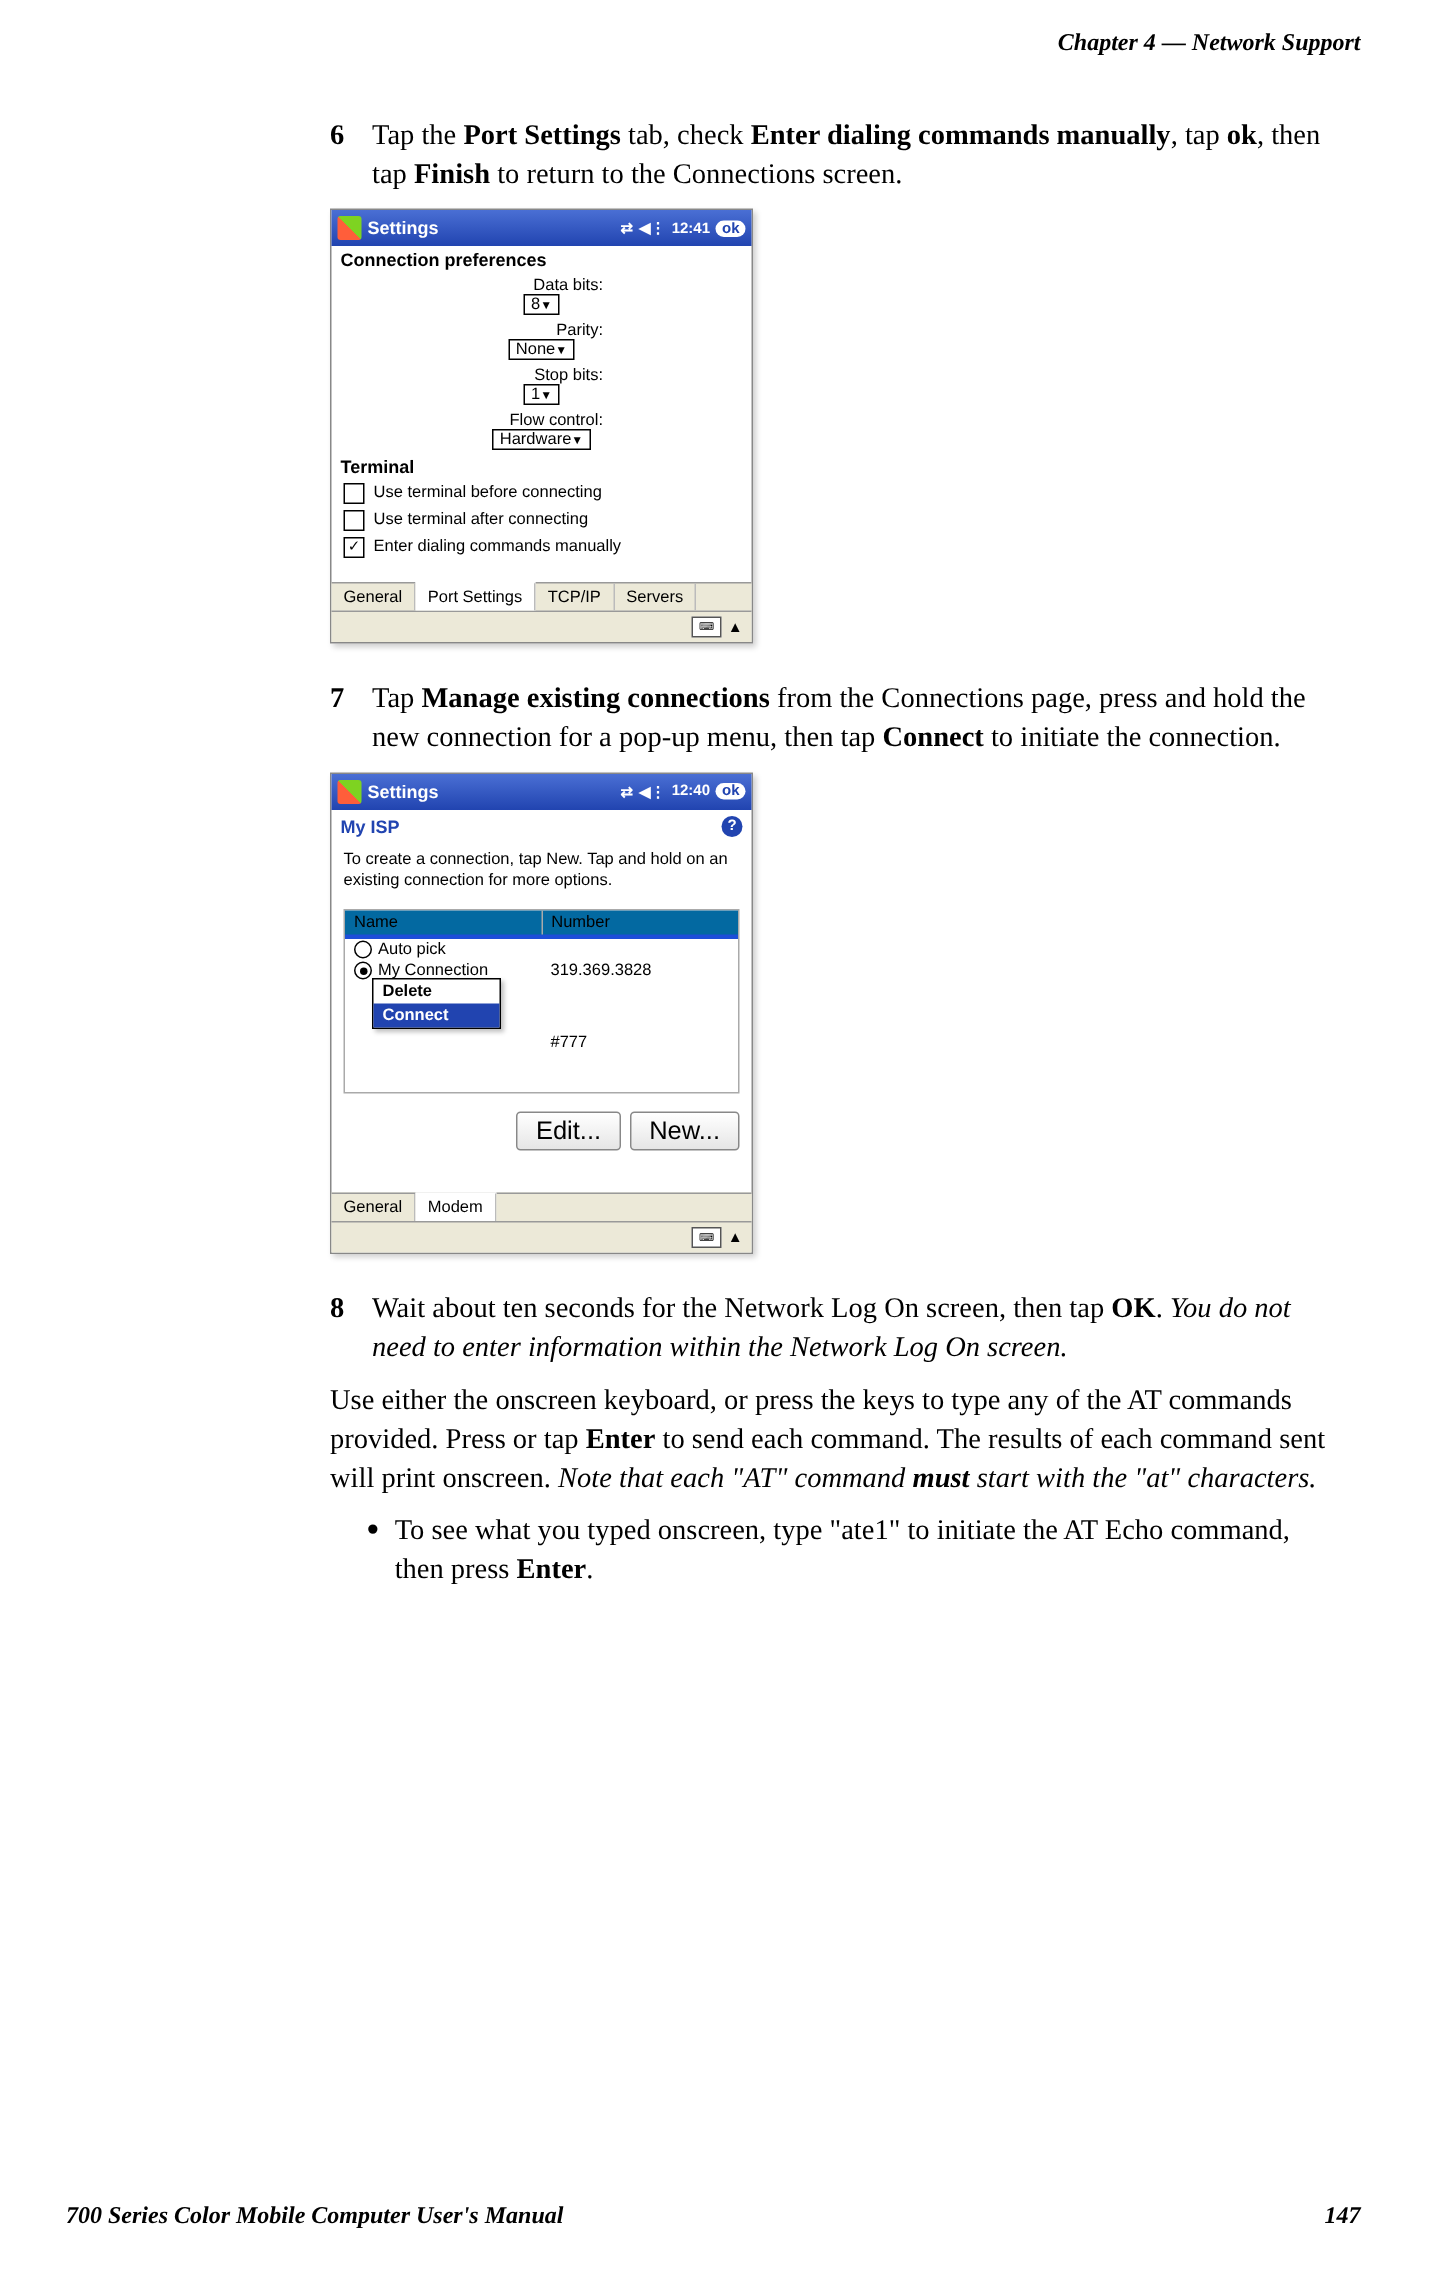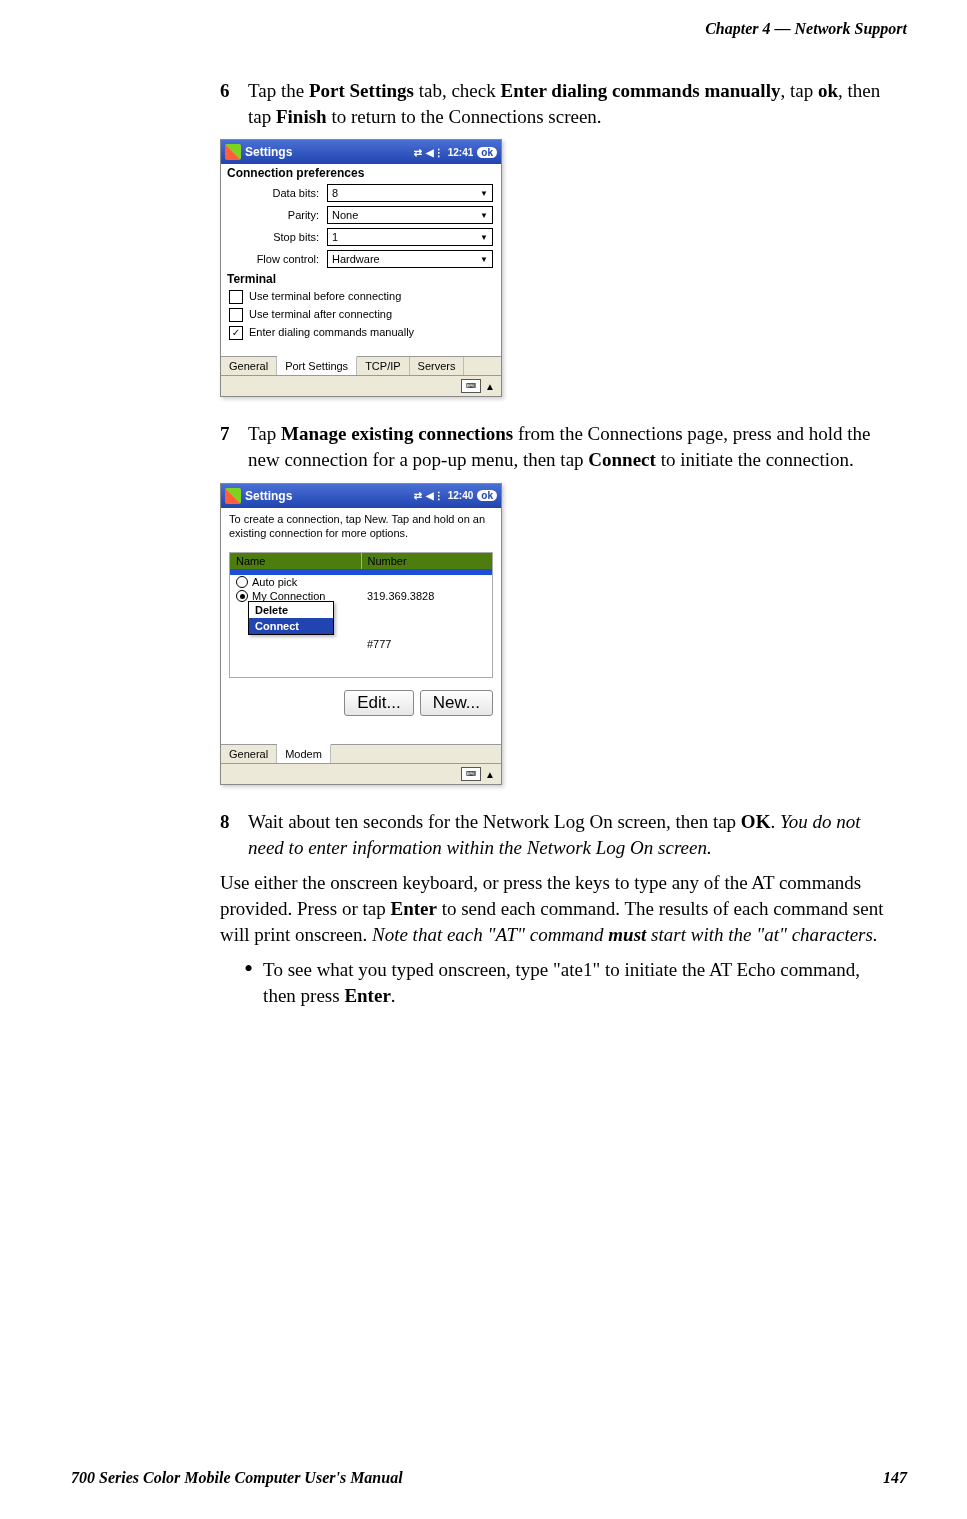--- a/index.html
+++ b/index.html
@@ -85,20 +85,21 @@
   .section-title {
     font-family: Tahoma, sans-serif;
     font-weight: bold;
     font-size: 12px;
     padding: 2px 6px;
   }
   .pref-row {
     display:flex; align-items:center;
     font-family: Tahoma, sans-serif; font-size:11px;
     padding: 2px 8px;
+    flex-direction: column;
   }
   .pref-row label { width:90px; text-align:right; padding-right:8px; }
   .pref-row .combo {
     flex:1; border:1px solid #000; background:#fff;
     height:16px; display:flex; align-items:center;
     justify-content:space-between; padding:0 4px;
   }
   .combo .arrow { font-size:8px; }
   .chk-row {
     display:flex; gap:6px;
@@ -129,23 +130,23 @@
   .uparrow { font-size:10px; }
   .body-text {
     font-family: Tahoma, sans-serif; font-size:11px;
     padding: 4px 8px 8px 8px; line-height:1.3;
   }
   .table-area {
     margin: 4px 8px 6px 8px;
     border:1px solid #aaa;
   }
   .thead {
-    display:flex; background:#4d7c0f;
-    font-family: Tahoma, sans-serif; font-size:11px;
-    border-bottom:6px solid #1d4ed8;
+    display:flex; background:#0369a1;
+    font-family: Tahoma, sans-serif; font-size:11px;
+    border-bottom:3px solid #1d4ed8;
   }
   .thead div { padding:2px 6px; }
   .thead .c1{ flex:1; border-right:1px solid #aaa;}
   .thead .c2{ flex:1; }
   .trow {
     display:flex;
     font-family: Tahoma, sans-serif; font-size:11px;
   }
   .trow div { padding:1px 6px; }
   .trow .c1{ flex:1; display:flex; align-items:center; gap:4px;}
@@ -175,21 +176,21 @@
   .para {
     font-size:19px; line-height:1.35; margin: 6px 0 10px 0;
   }
   .bullet-item {
     display:flex; gap:10px; margin-left:24px;
     font-size:19px; line-height:1.35;
   }
   .bullet-dot::before { content:"•"; font-size:26px; line-height:0.9;}
   .footer {
     position:absolute;
-    bottom:32px; left:71px; right:60px;
+    bottom:32px; left:44px; right:60px;
     display:flex; justify-content:space-between;
     font-weight:bold; font-style:italic; font-size:16px;
   }
   .footer .pg { font-style:italic; }
 </style>
 </head>
 <body>
 <div class="page">
 
 <div class="header">
@@ -286,20 +287,24 @@
       <div class="winflag"></div>
       <span>Settings</span>
       <div class="tb-spacer"></div>
       <div class="tb-icons">
         <span>⇄</span>
         <span>◀⋮</span>
         <span>12:40</span>
         <div class="ok-btn">ok</div>
       </div>
     </div>
+    <div class="subheader">
+      <span>My ISP</span>
+      <div class="help-icon">?</div>
+    </div>
     <div class="body-text">To create a connection, tap New. Tap and hold on an existing connection for more options.</div>
     <div class="table-area">
       <div class="thead">
         <div class="c1">Name</div>
         <div class="c2">Number</div>
       </div>
       <div class="trow">
         <div class="c1">
               <span class="radio"></span>
               <span>Auto pick</span>

